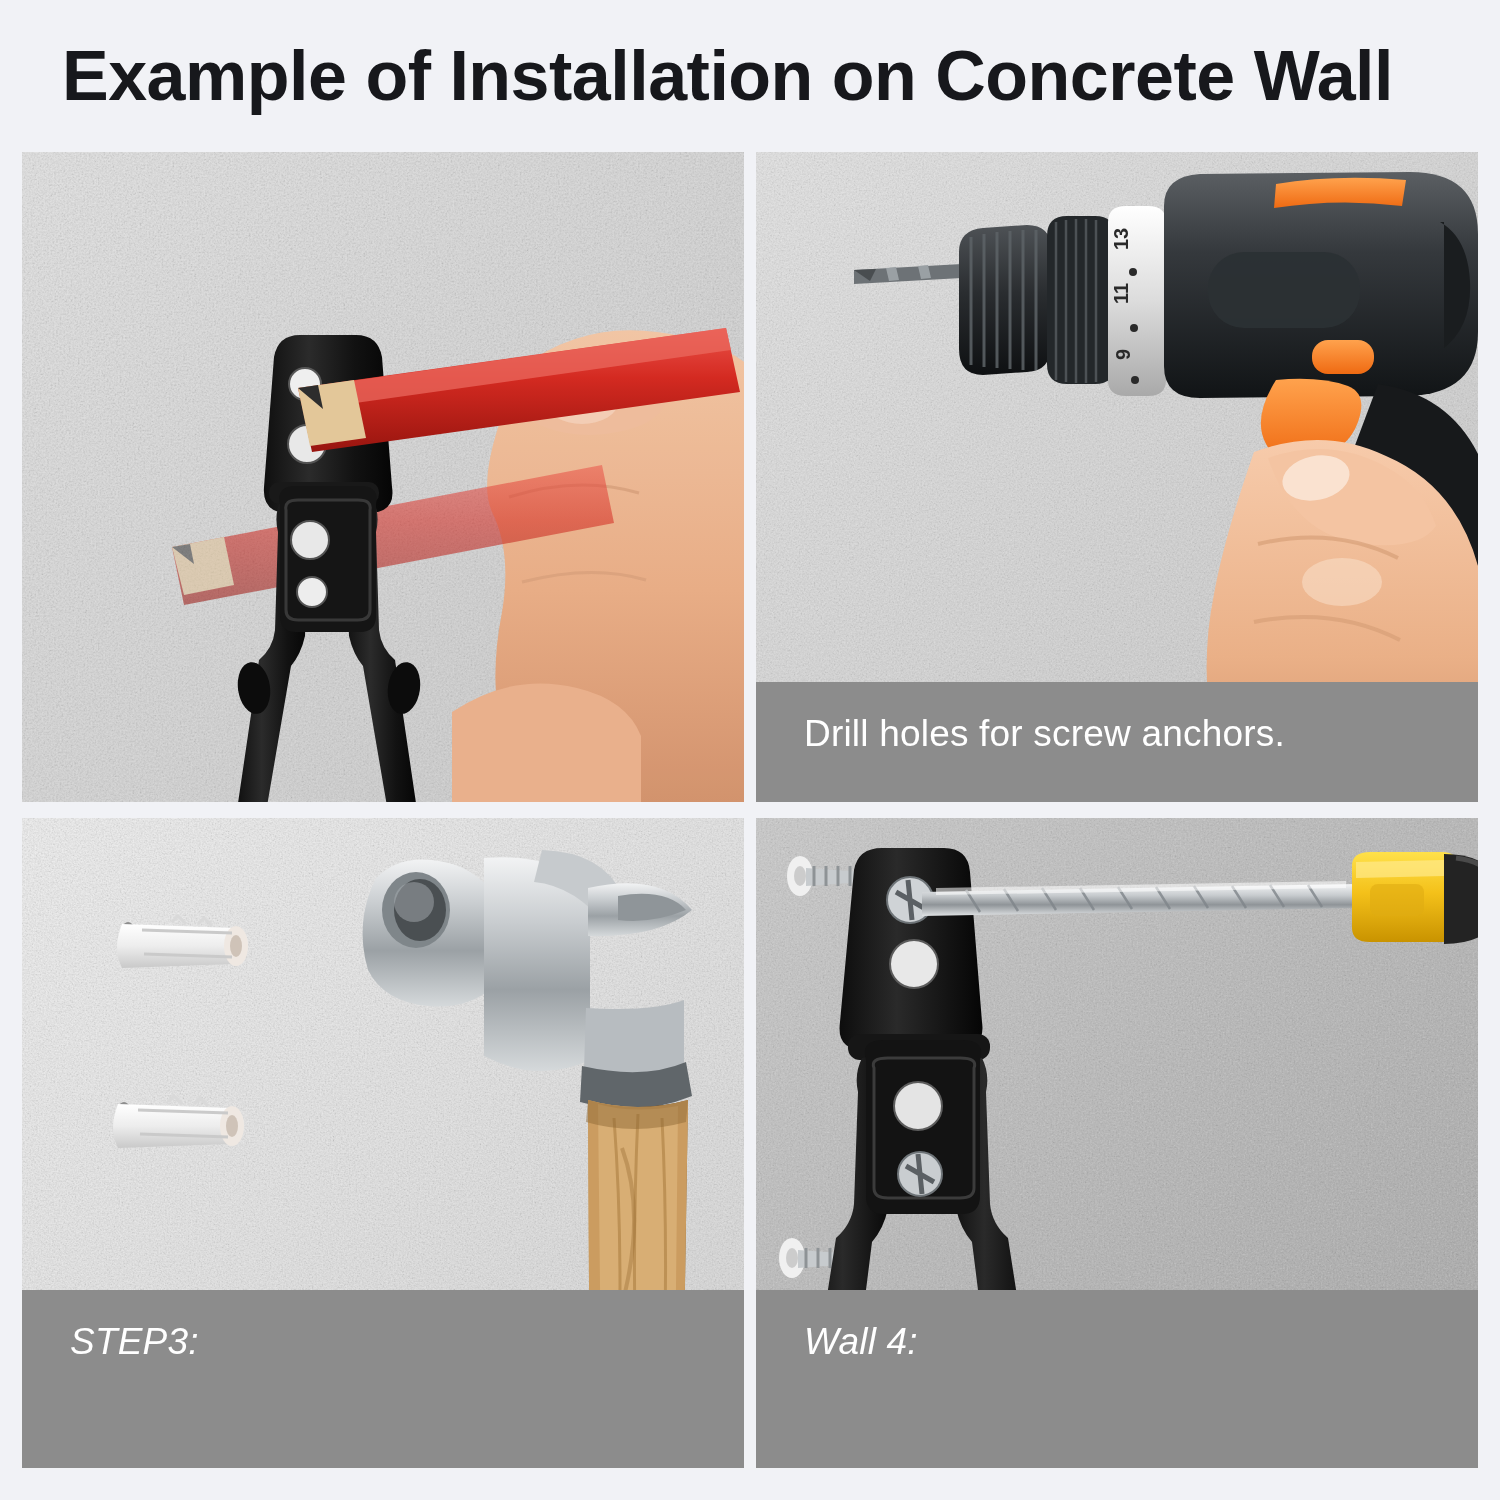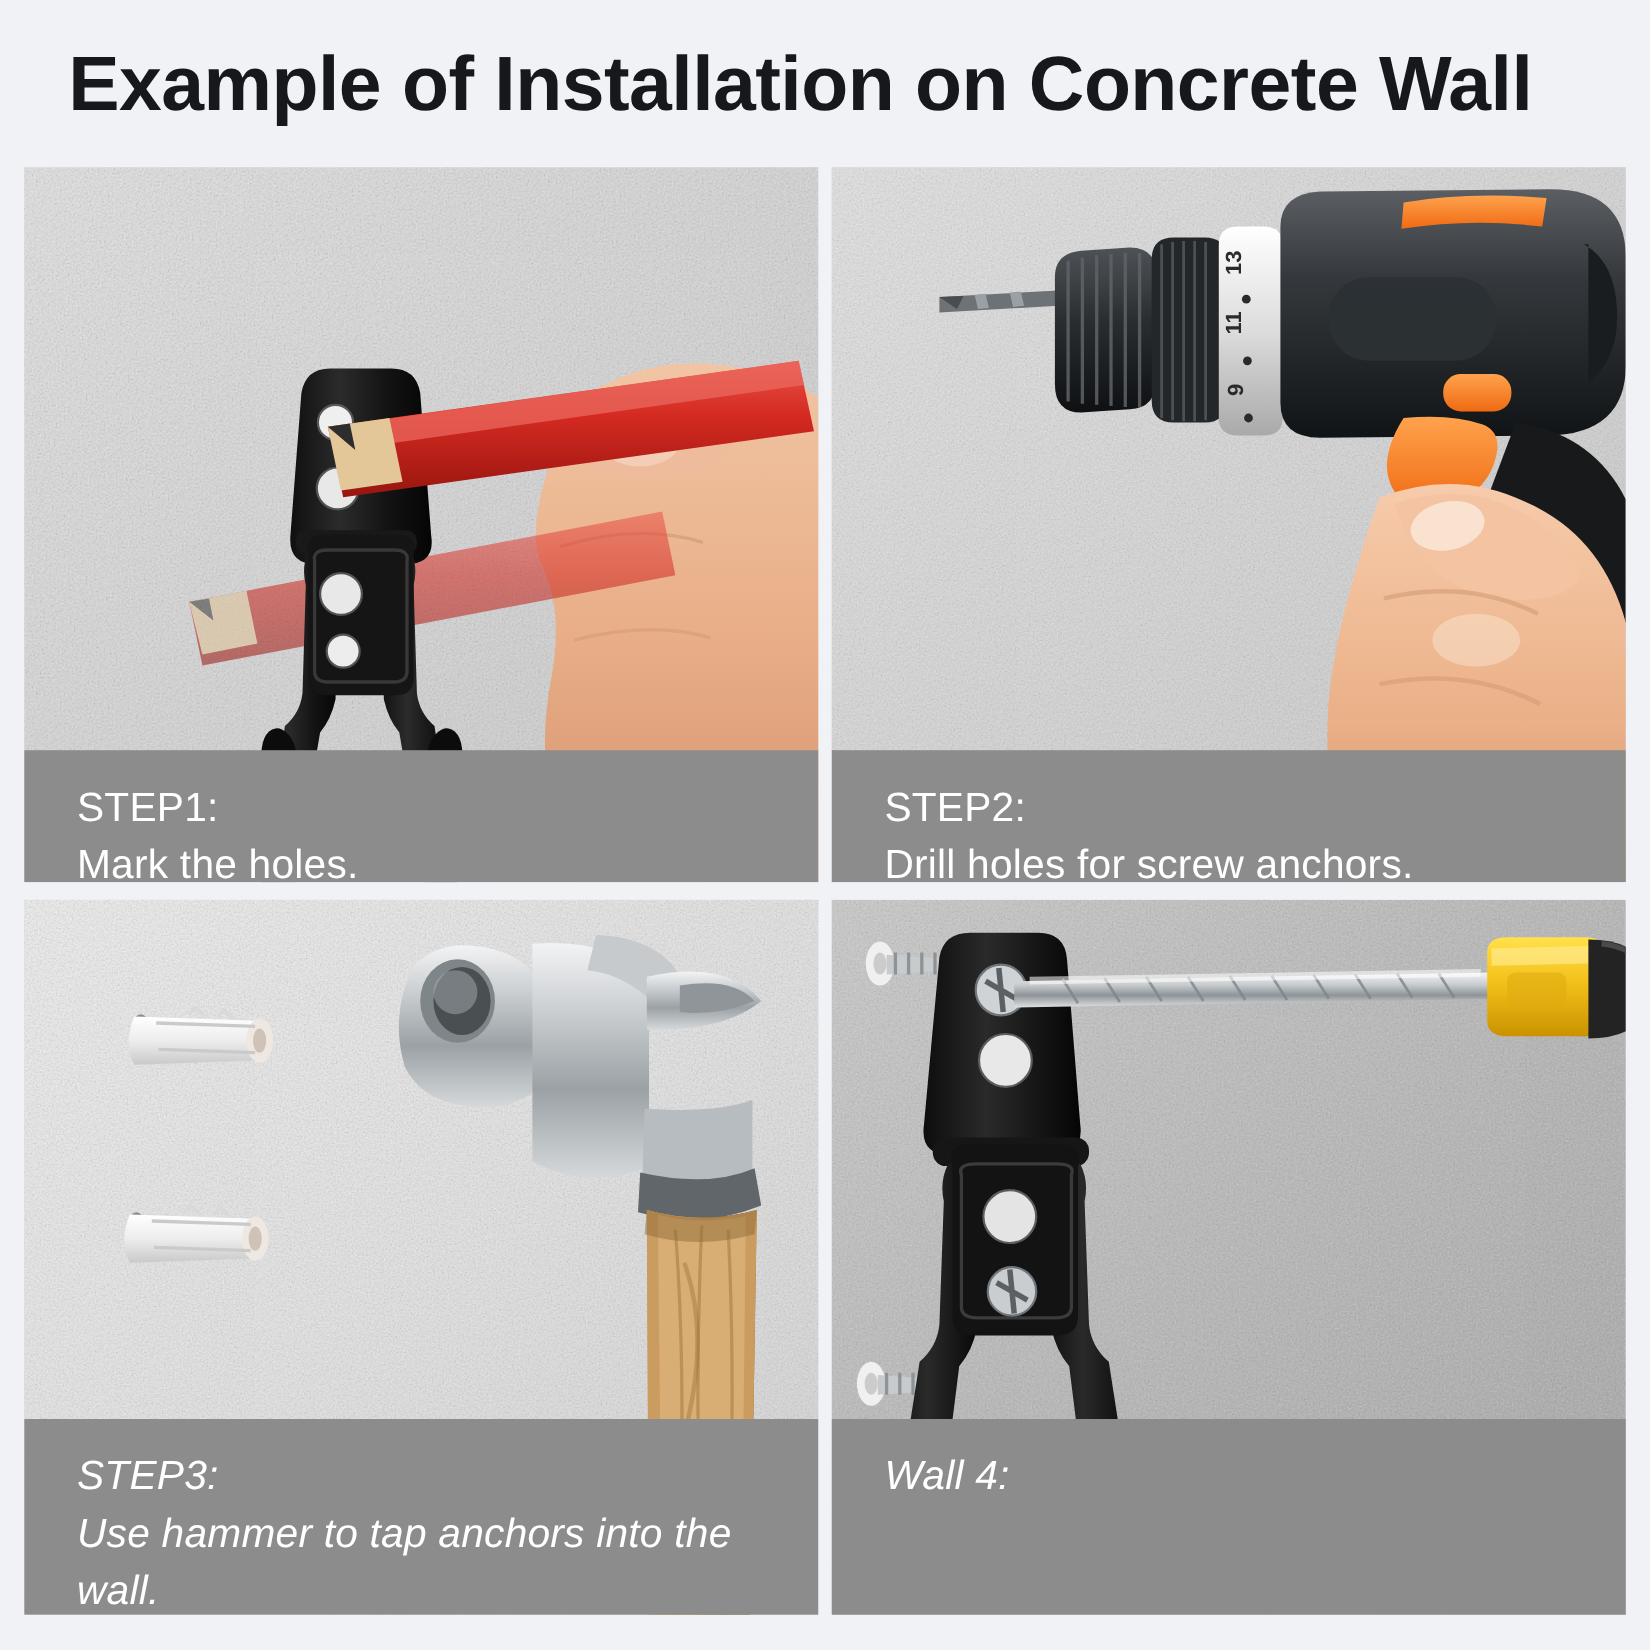--- a/index.html
+++ b/index.html
@@ -133,24 +133,20 @@
           <g>
             <path d="M276 236 l428 -60 l14 64 l-428 60 z" fill="url(#pen1)"></path>
             <path d="M300 233 l404 -57 l5 22 l-404 57 z" fill="#ef6b60" opacity=".75"></path>
             <path d="M276 236 l56 -8 l12 58 l-56 8 z" fill="#e8cb9d"></path>
             <path d="M276 236 l20 -3 l5 24 z" fill="#2e2e2e"></path>
           </g>
 
           <rect width="722" height="650" fill="#000" opacity=".02"></rect>
         </svg>
       </div>
-      <div class="caption">
-        <div class="cap-line">STEP1:</div>
-        <div class="cap-line cap-body">Mark the holes.</div>
-      </div>
     </div>
 
     <div class="panel r1">
       <div class="photo">
         <svg viewBox="0 0 722 650" preserveAspectRatio="xMidYMid slice">
           <defs>
             <linearGradient id="w2" x1="0" y1="0" x2="1" y2="1">
               <stop offset="0" stop-color="#e4e4e4"></stop>
                 <stop offset=".5" stop-color="#d6d6d6"></stop>
                 <stop offset="1" stop-color="#c6c6c6"></stop>
@@ -245,21 +241,20 @@
             <path d="M512 306 q64 -22 120 10 q36 20 48 58 q-16 24 -72 18 q-70 -8 -96 -86 z" fill="#f4c4a2"></path>
             <ellipse cx="560" cy="326" rx="34" ry="22" fill="#fae2d0" transform="rotate(-12 560 326)"></ellipse>
             <path d="M502 392 q76 -18 140 14" stroke="#d09870" stroke-width="4" fill="none" opacity=".55"></path>
             <path d="M498 470 q80 -16 146 18" stroke="#d09870" stroke-width="4" fill="none" opacity=".5"></path>
             <path d="M504 548 q80 -16 148 20" stroke="#d09870" stroke-width="4" fill="none" opacity=".45"></path>
             <ellipse cx="586" cy="430" rx="40" ry="24" fill="#fae0cb" opacity=".55"></ellipse>
           </g>
         </svg>
       </div>
       <div class="caption">
-        <div class="cap-line">STEP2:</div>
         <div class="cap-line cap-body">Drill holes for screw anchors.</div>
       </div>
     </div>
 
     <div class="panel r2">
       <div class="photo">
         <svg viewBox="0 0 722 650" preserveAspectRatio="xMidYMid slice">
           <defs>
             <linearGradient id="w3" x1="0" y1="0" x2="1" y2="1">
               <stop offset="0" stop-color="#f0f0f0"></stop>
@@ -337,21 +332,20 @@
               <path d="M616 296 q-8 170 2 354"></path>
               <path d="M640 300 q8 160 -2 350"></path>
             </g>
             <path d="M600 330 q22 60 4 140 q-16 70 8 140" stroke="#9c6f34" stroke-width="4" fill="none" opacity=".4"></path>
             <path d="M566 282 q50 14 100 0 l-2 22 q-52 14 -100 0 z" fill="#8f6a36" opacity=".5"></path>
           </g>
         </svg>
       </div>
       <div class="caption">
         <div class="cap-line">STEP3:</div>
-        <div class="cap-line cap-body">Use hammer to tap anchors into the wall.</div>
       </div>
     </div>
 
     <div class="panel r2">
       <div class="photo">
         <svg viewBox="0 0 722 650" preserveAspectRatio="xMidYMid slice">
           <defs>
             <linearGradient id="w4" x1="0" y1="0" x2="1" y2="1">
               <stop offset="0" stop-color="#cacaca"></stop>
                 <stop offset=".5" stop-color="#b6b6b6"></stop>

